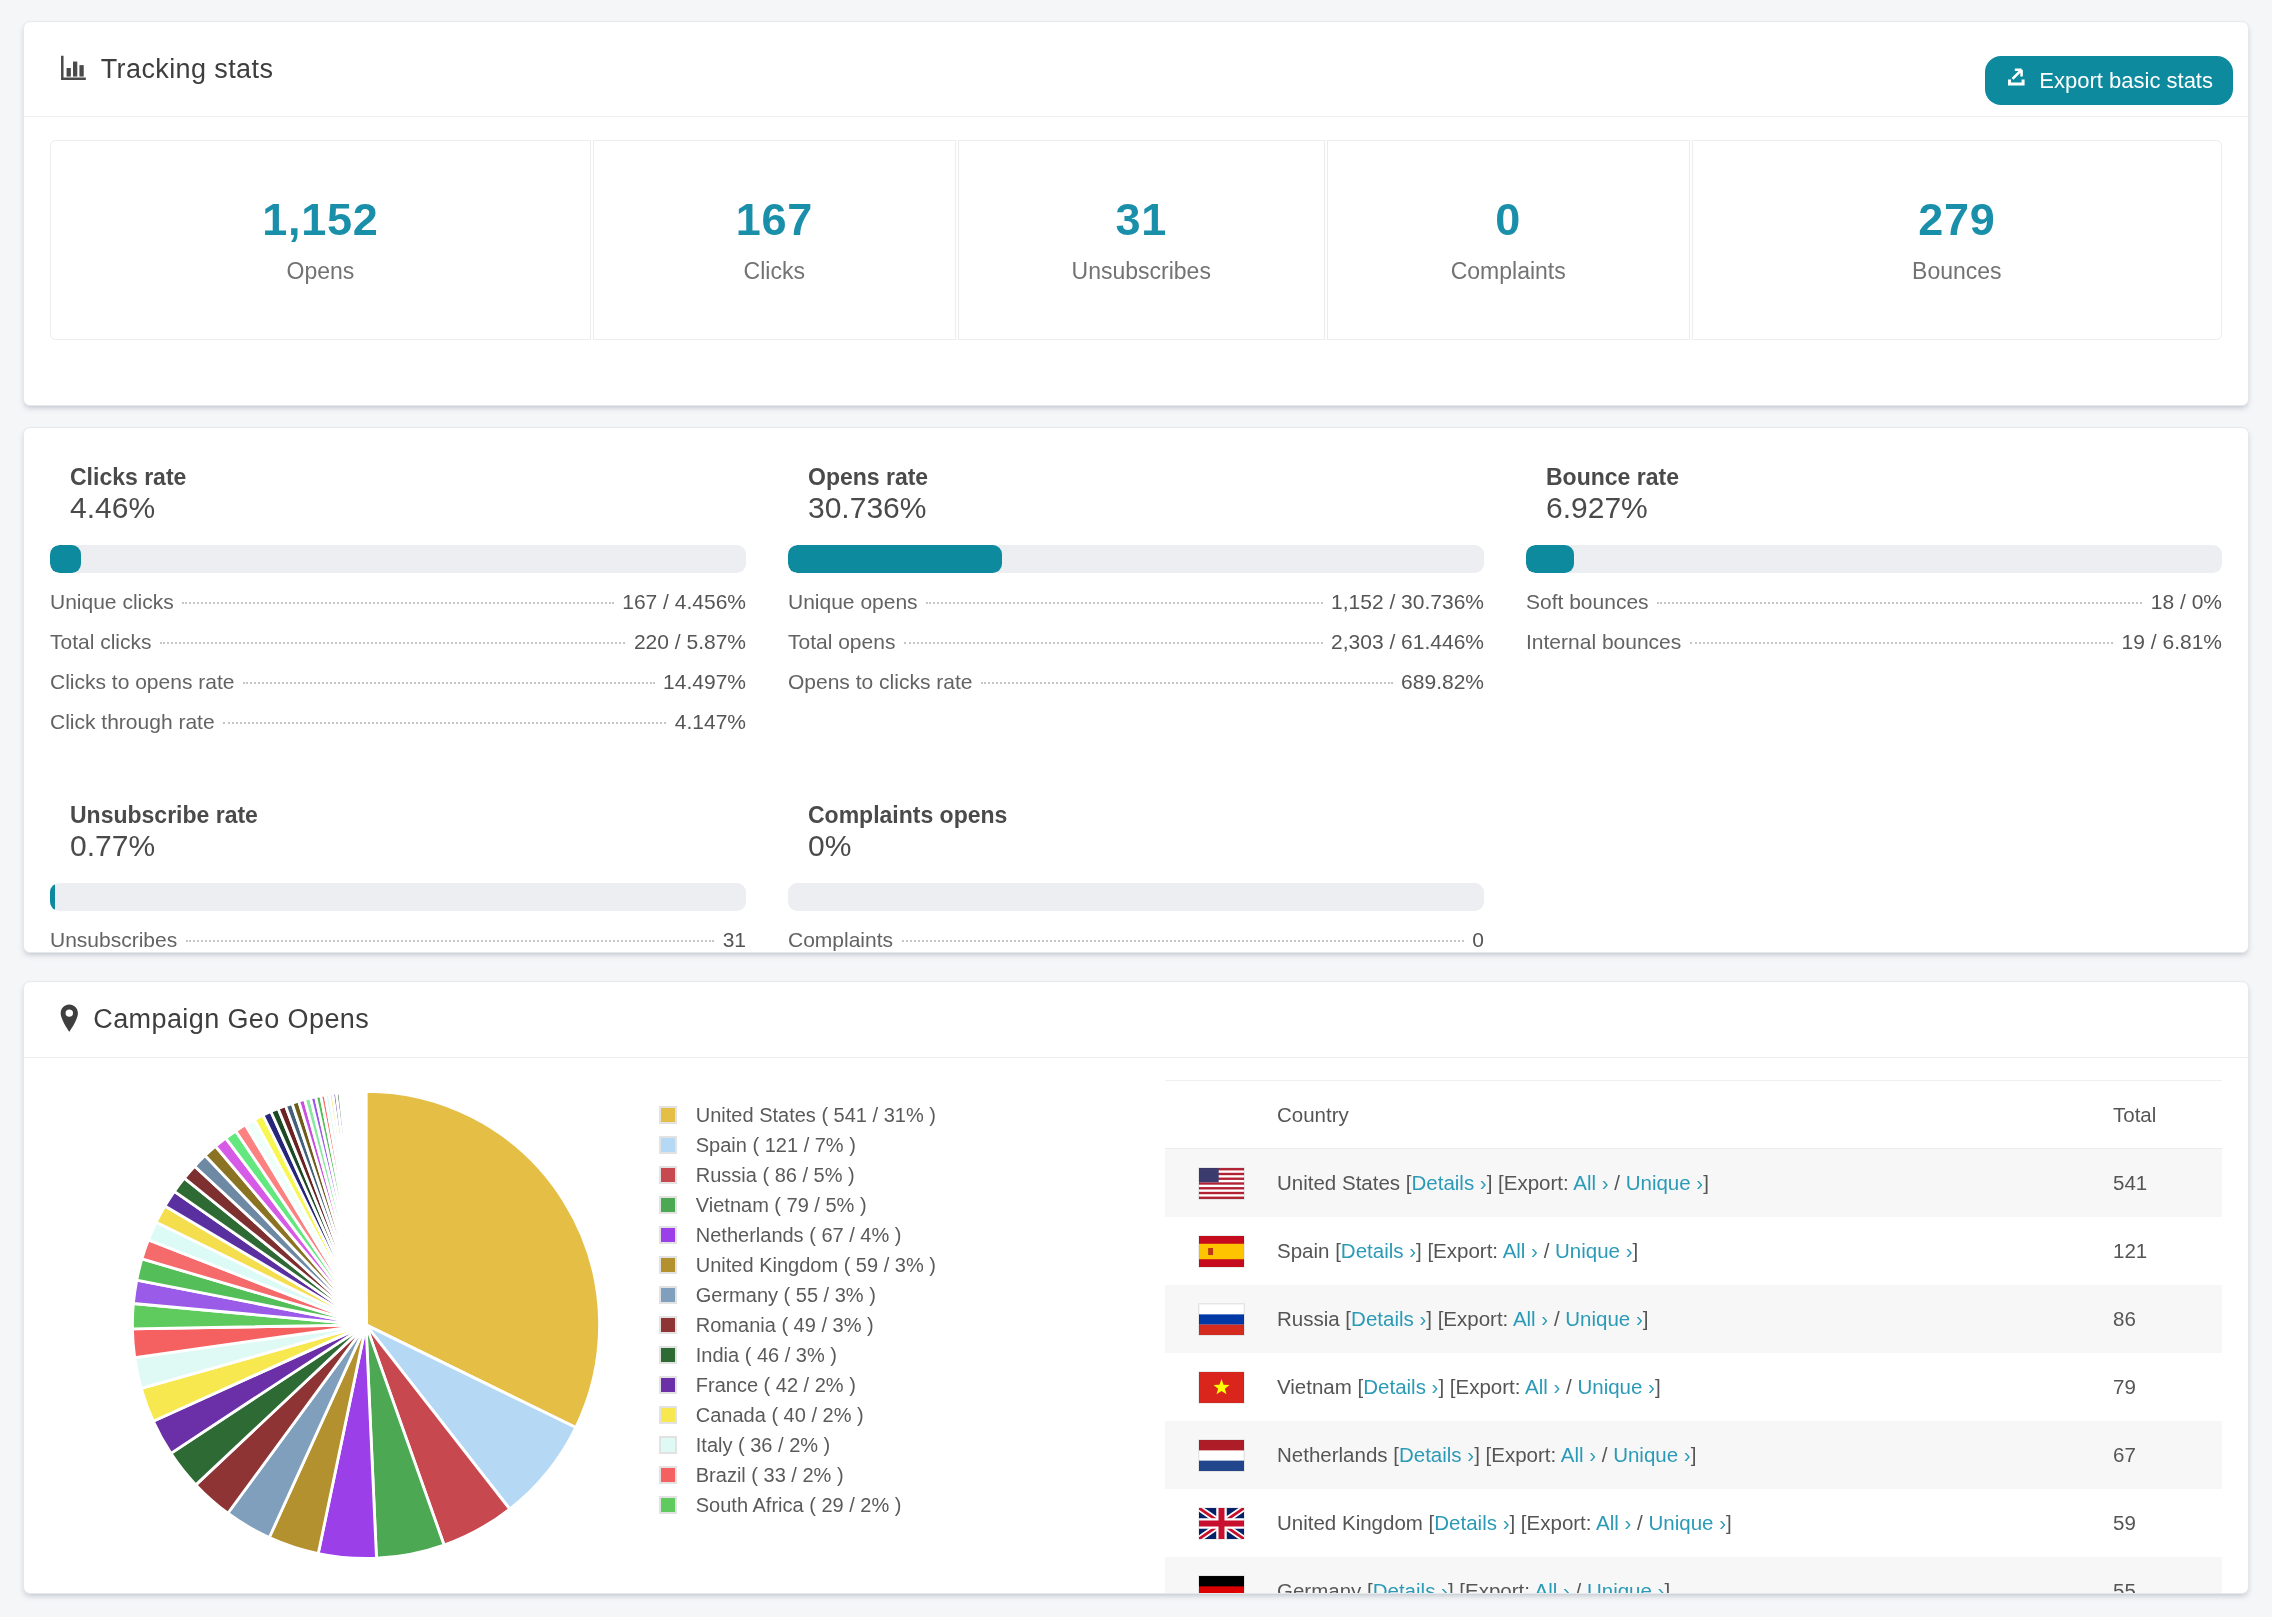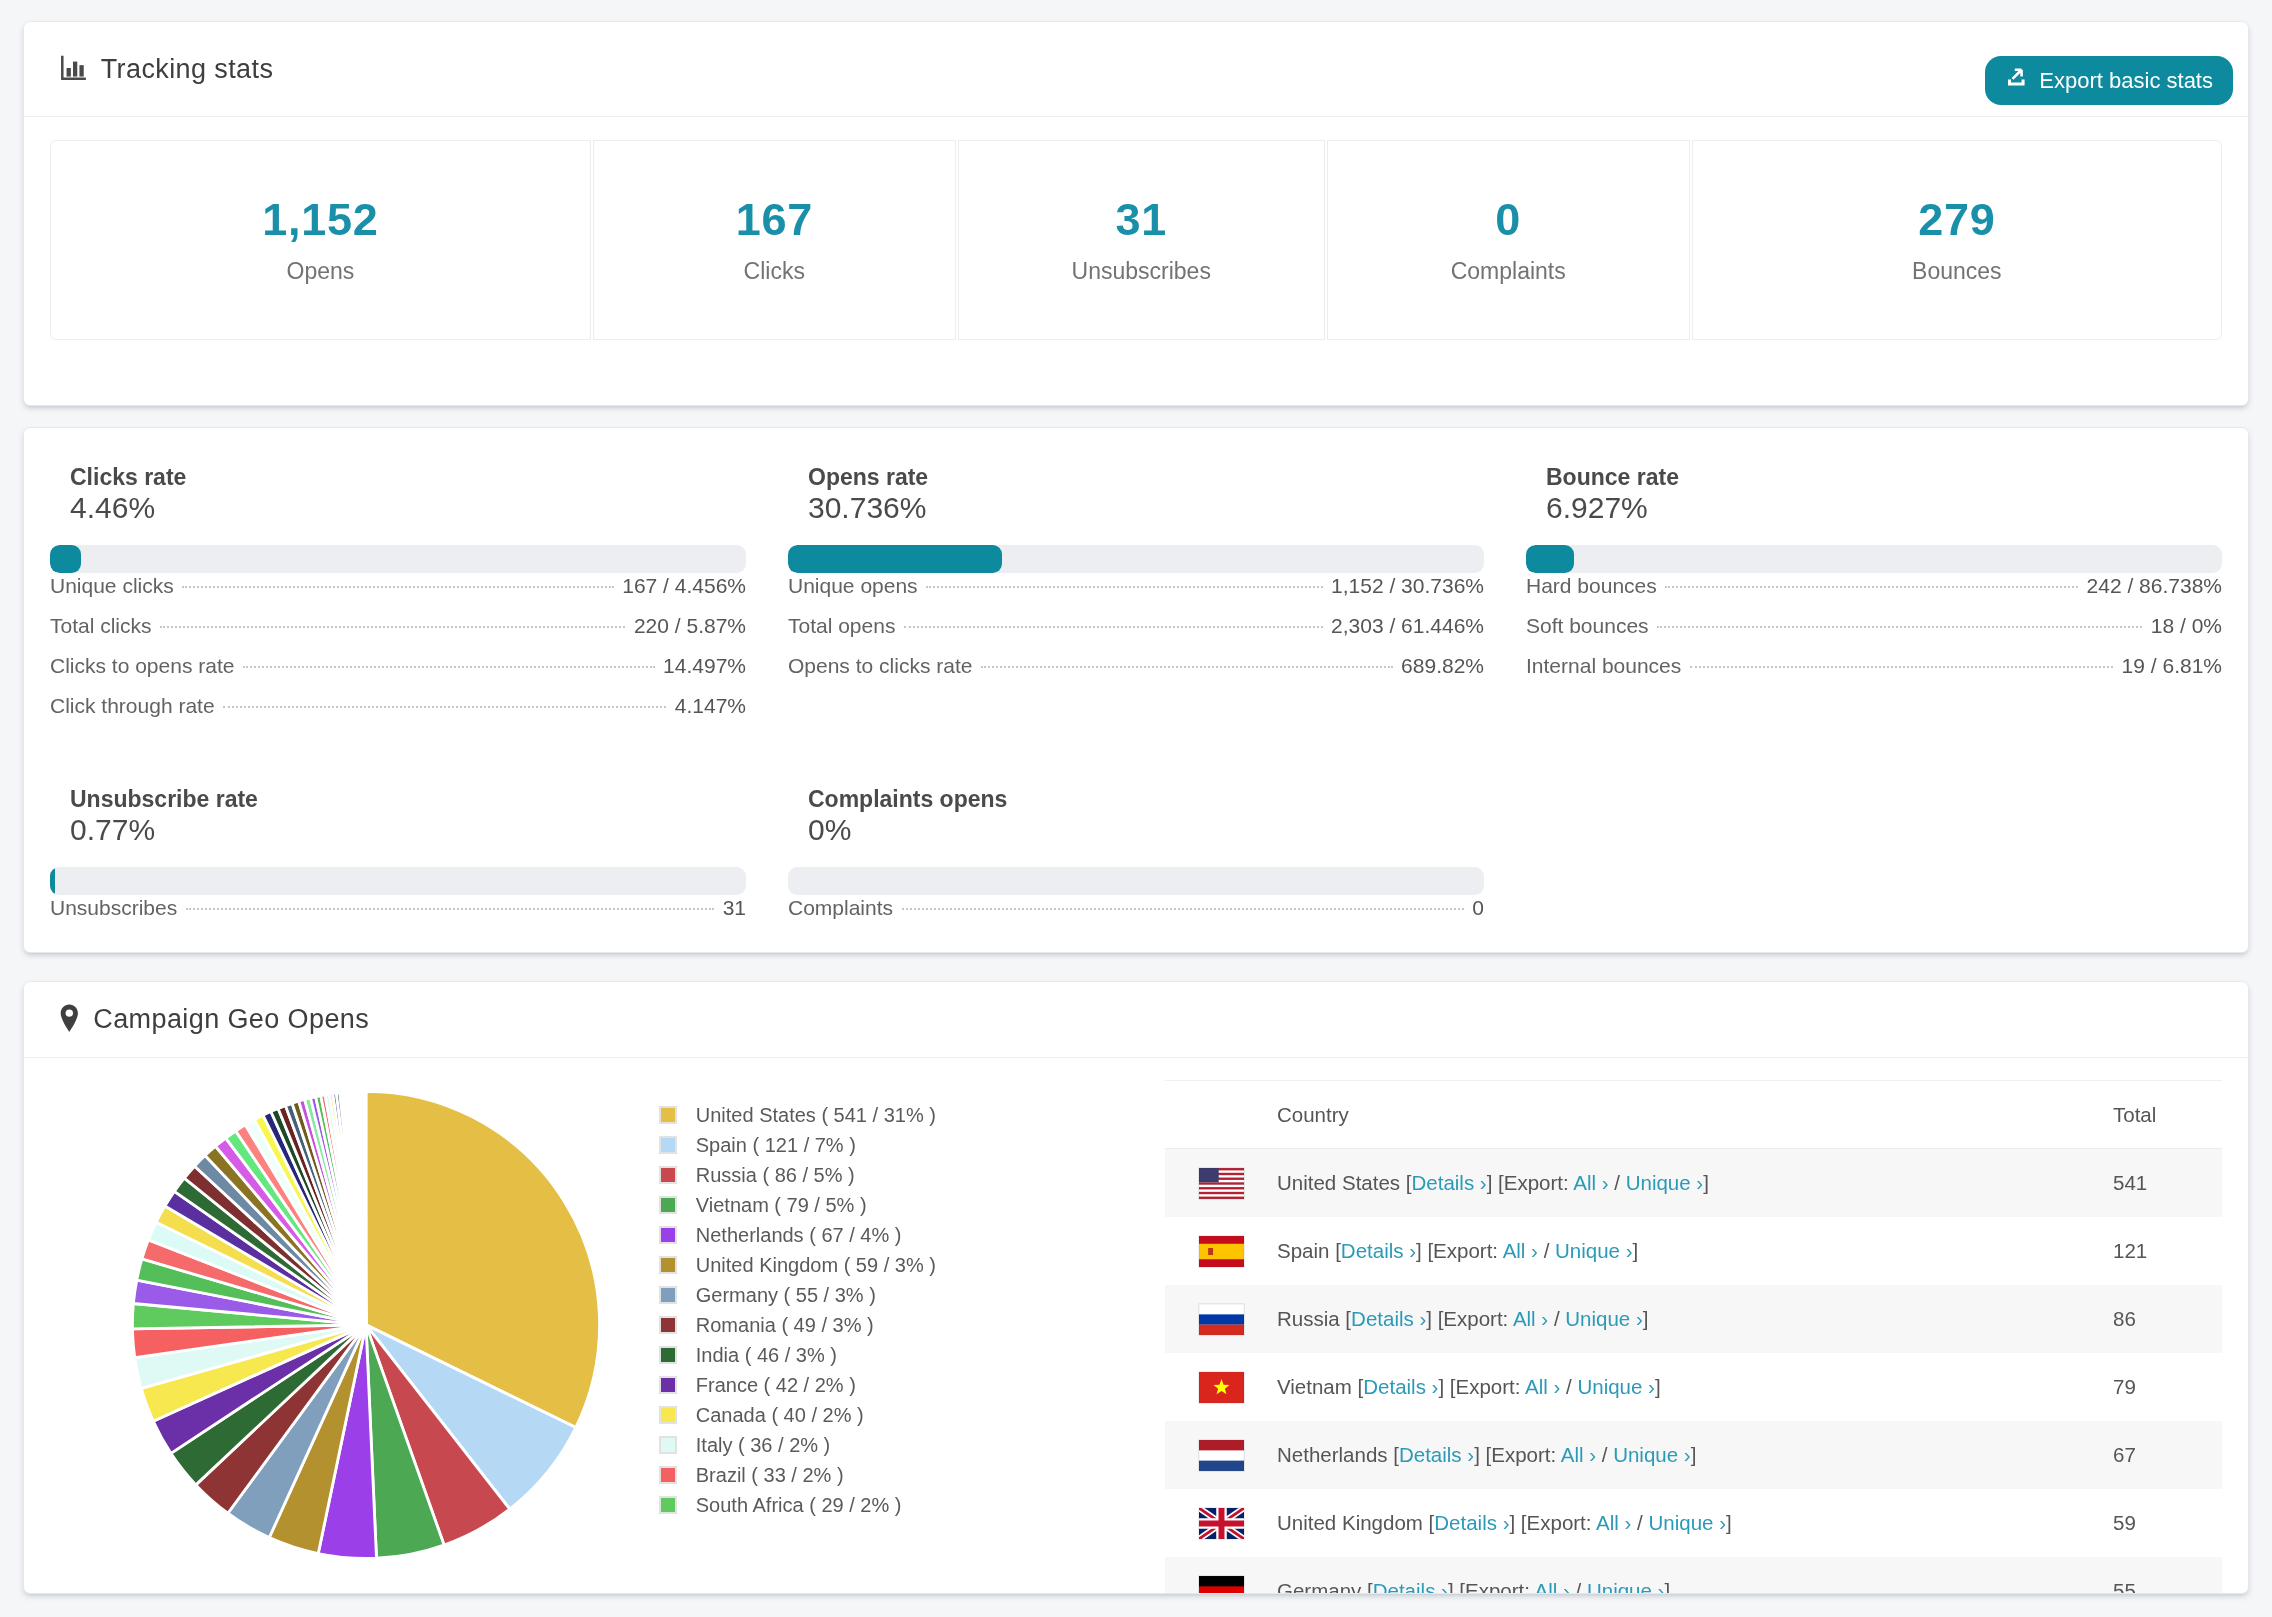--- a/index.html
+++ b/index.html
@@ -50,21 +50,21 @@
   
   #rates-grid {
     margin:27px 26px 0; display:grid;
     grid-template-columns:repeat(3,1fr); column-gap:42px; row-gap:44px;
   }
   .rate-head  { display:flex; justify-content:space-between; align-items:baseline; padding-top:8.5px;flex-direction:column; }
   .rate-title { font-size:23px; font-weight:700; color:#4a4a4a; }
   .rate-value { font-size:30px; font-weight:400; color:#4a4a4a;margin-left:20px; }
   .rate-bar   { margin-top:20px; height:28px; border-radius:9.2px; background:#eceef1; position:relative; overflow:hidden; }
   .rate-fill  { position:absolute; left:0; top:0; bottom:0; background:#0e8a9f; border-radius:9.2px; }
-  .rate-rows  { margin-top:1px; }
+  .rate-rows  { margin-top:17px; }
   .rrow { display:flex; align-items:baseline; height:40px; font-size:21px; color:#636363; }
   .rrow .leader { flex:1; border-bottom:2.1px dotted #c6c6c6; margin:0 8.5px; transform:translateY(-5px); }
   .rrow .val { color:#555; white-space:nowrap; }
 
   
   #geo-body { position:relative; height:536px; }
   #pie-wrap { position:absolute; left:95px; top:34px; }
   #legend   { position:absolute; left:635px; top:42px; }
   .lg-item  { display:flex; align-items:center; height:30px; font-size:20px; color:#5a5a5a; }
   .lg-chip  { width:18.4px; height:18.4px; border:2.8px solid #e2e2e2; margin-right:18.4px; flex:none; }
@@ -189,25 +189,20 @@
       </div>
       <div>
         <div class="rate-head">
           <span class="rate-title">Bounce rate</span>
           <span class="rate-value">6.927%</span>
         </div>
         <div class="rate-bar">
           <div class="rate-fill" style="width: 6.927%;"></div>
         </div>
         <div class="rate-rows">
-          <div class="rrow">
-            <span>Hard bounces</span>
-            <span class="leader"></span>
-            <span class="val">242 / 86.738%</span>
-          </div>
           <div class="rrow">
             <span>Soft bounces</span>
             <span class="leader"></span>
             <span class="val">18 / 0%</span>
           </div>
           <div class="rrow">
             <span>Internal bounces</span>
             <span class="leader"></span>
             <span class="val">19 / 6.81%</span>
           </div>

